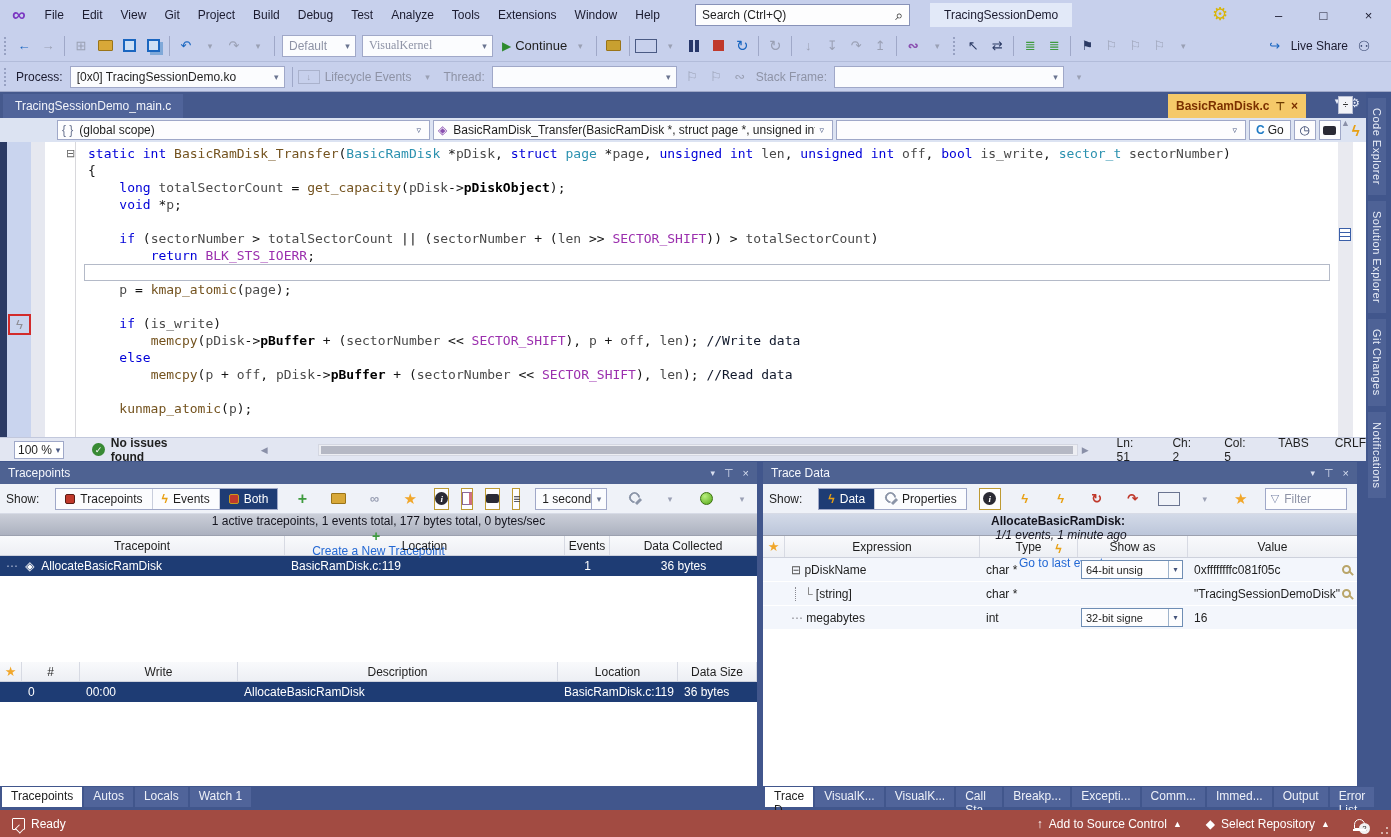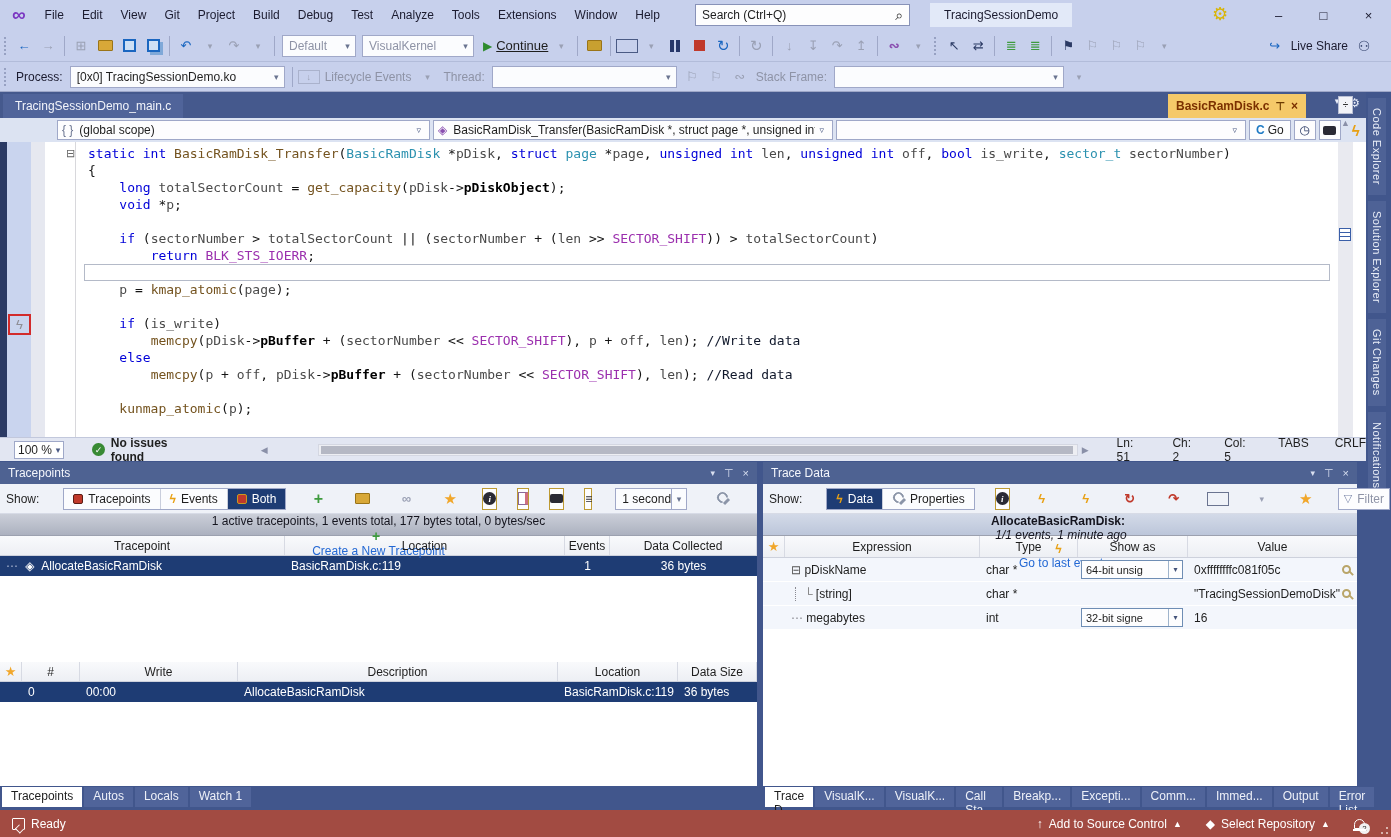--- a/index.html
+++ b/index.html
@@ -74,21 +74,21 @@
   
   #side-strip { position:absolute; top:92px; right:0; width:25px; height:718px; background:#41568C; }
   .side-tab { writing-mode:vertical-rl; background:#4E6296; color:#EAEEF8; padding:10px 3px; margin:6px 1px 6px 2px; font-size:11px; letter-spacing:.5px; }
 
   
   .panel { position:absolute; background:#fff; }
   #panel-left { top:462px; left:0; width:757px; height:346px; }
   #panel-right { top:462px; left:763px; width:594px; height:346px; }
   .ptitle { height:22px; background:#4E6292; color:#F4F6FC; display:flex; align-items:center; padding:0 8px; }
   .ptitle .ticons { margin-left:auto; display:flex; gap:9px; font-size:11px; color:#D9DFF0; align-items:center; }
-  .ptools { height:30px; background:#EFF2F8; border-bottom:1px solid #D7DBE6; display:flex; align-items:center; padding:0 6px; gap:20px;text-align:right; }
+  .ptools { height:30px; background:#EFF2F8; border-bottom:1px solid #D7DBE6; display:flex; align-items:center; padding:0 6px; gap:12px;text-align:right; }
   .seg { display:flex; border:1px solid #9FA8C8; height:22px; background:#FBFCFE; }
   .segbtn { display:flex; align-items:center; gap:5px; padding:0 9px; color:#1e1e1e; border-right:1px solid #C9CEDC; }
   .segbtn:last-child { border-right:none; }
   .segbtn.sel { background:#1E3C74; color:#fff; }
   .redtp { width:10px; height:10px; background:#C0392B; border:1px solid #5A1E16; border-radius:2px; }
   .bolt { color:#E8A013; font-weight:bold; }
   .frameicon { width:22px; height:22px; border:1px solid #BD9A33; background:#FDFDFE; display:flex; align-items:center; justify-content:center; }
   .infocirc { width:13px; height:13px; border-radius:50%; background:#2A2A34; color:#fff; font-size:9px; font-style:italic; font-weight:bold; display:flex; align-items:center; justify-content:center; font-family:"Liberation Serif",serif; }
   .docico { width:10px; height:13px; background:#fff; border:1px solid #8A6A9A; border-right:3px solid #D07080; }
   .tagico { width:13px; height:9px; background:#2A2A34; border-radius:2px; }
@@ -178,27 +178,27 @@
   <span class="tsep"></span>
   <span class="tbtn blue">↶</span>
   <span class="tbtn gray sm">▾</span>
   <span class="tbtn gray">↷</span>
   <span class="tbtn gray sm">▾</span>
   <span class="tsep"></span>
   <div class="combo grayed" style="width:74px;">
     <span class="cv">Default</span>
       <span class="dd">▾</span>
   </div>
-  <div class="combo grayed" style="width:112px;">
+  <div class="combo grayed" style="width:131px;font-family:Liberation Serif, serif;">
     <span class="cv">VisualKernel</span>
       <span class="dd">▾</span>
   </div>
   <span class="tbtn" style="margin-left:6px;">
     <span class="play">▶</span>
-    <span style="text-decoration:underline;text-decoration-thickness:.5px;text-align:center;">Continue</span>
+    <span style="text-decoration-thickness:.5px;text-align:center;">Continue</span>
   </span>
   <span class="tbtn gray sm">▾</span>
   <span class="tsep"></span>
   <span class="tbtn">
       <span class="folder" style="background:#C8A030;"></span>
     </span>
   <span class="tsep"></span>
   <span class="tbtn dark" style="border:1px solid #4A5A84;width:18px;height:14px;"></span>
   <span class="tbtn gray sm">▾</span>
   <span class="tbtn">

